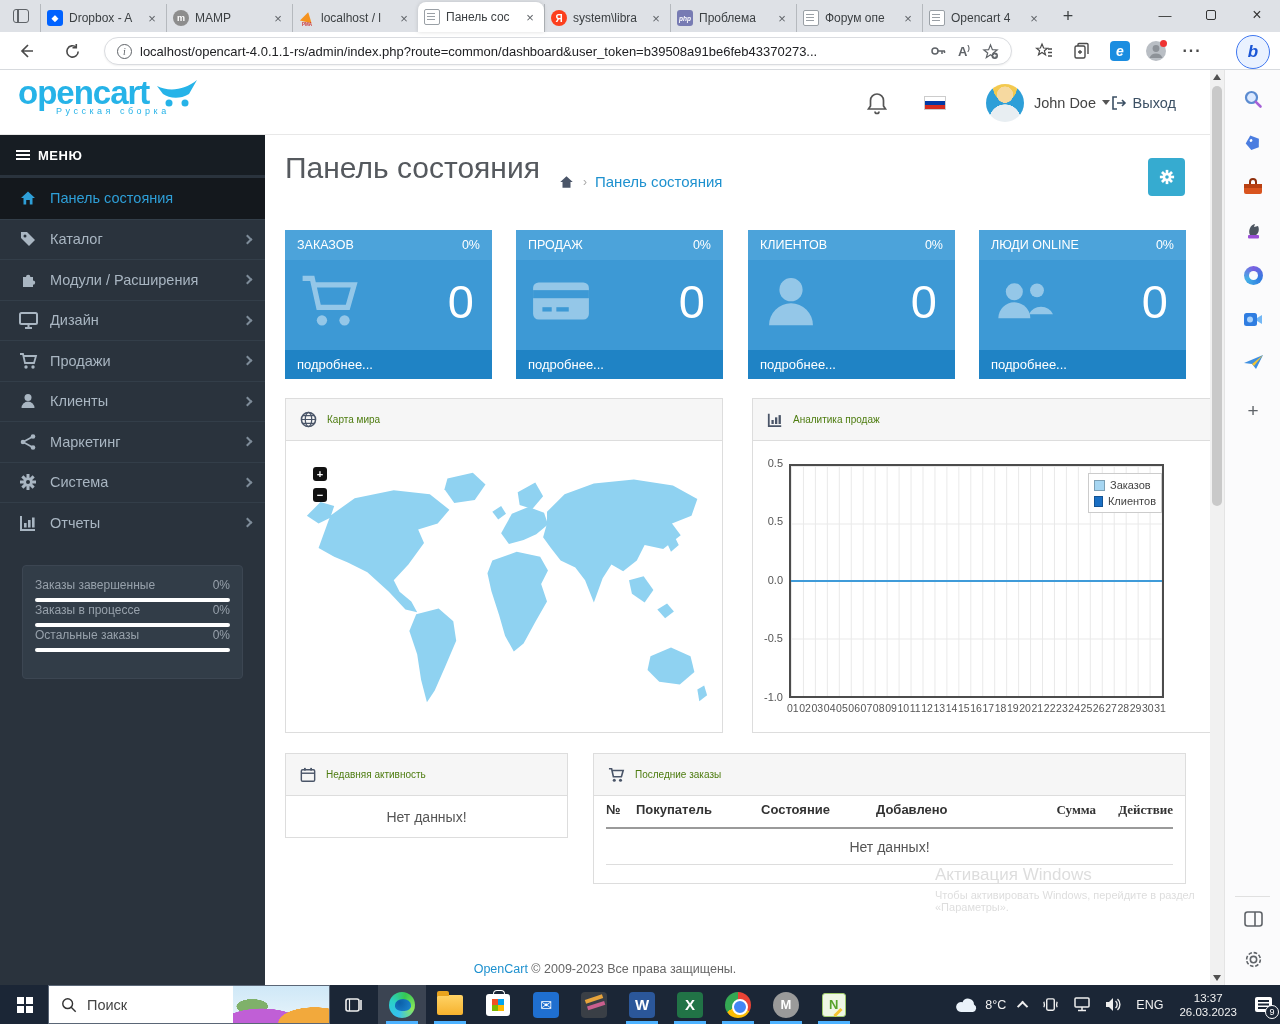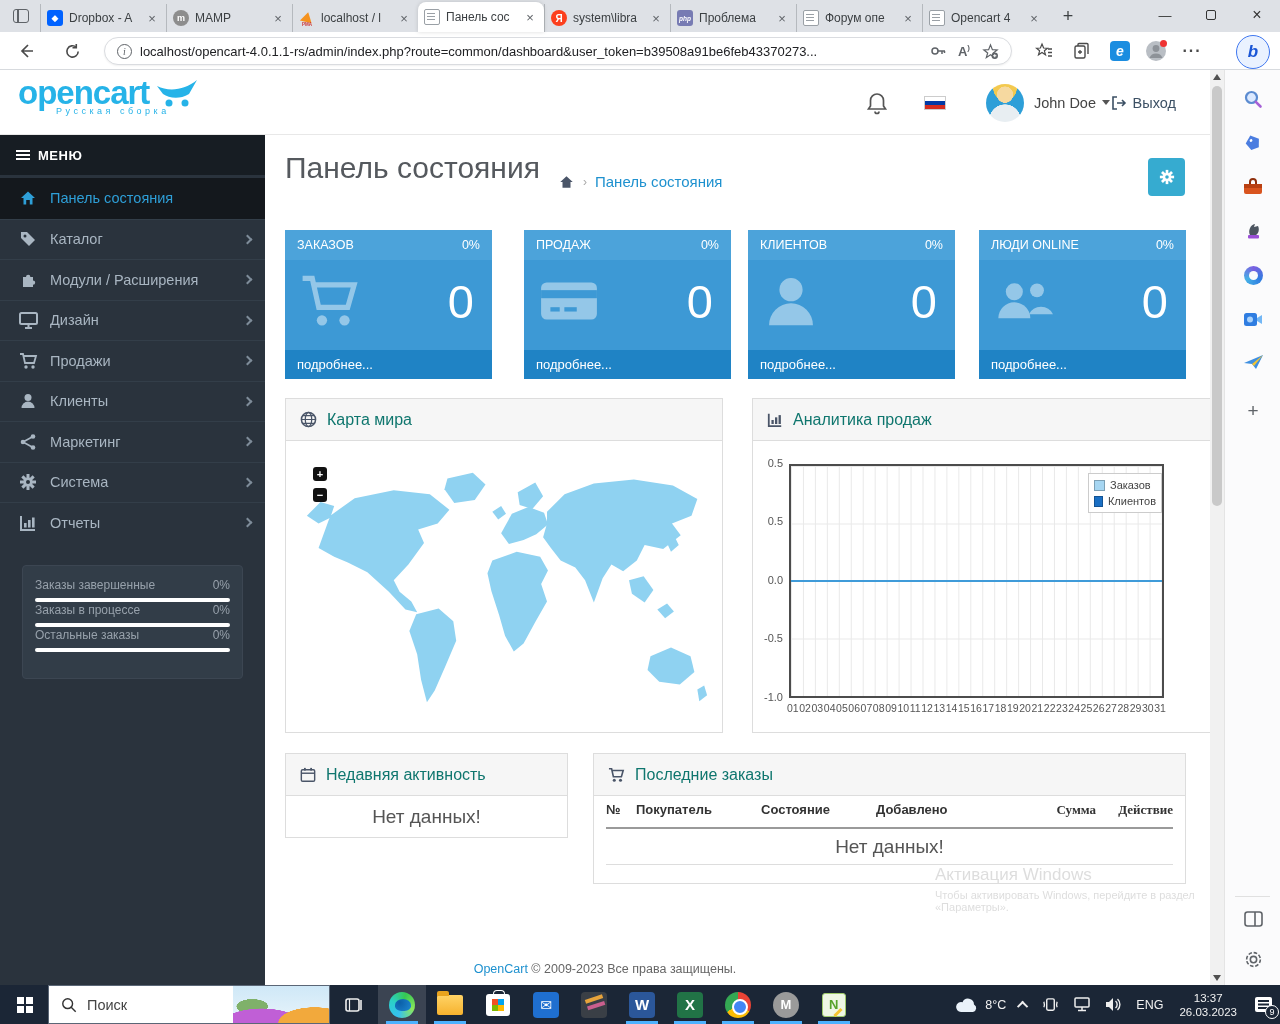--- a/index.html
+++ b/index.html
@@ -85,23 +85,23 @@
   
   .tile{position:absolute;top:95px;width:207px;height:149px;color:#fff;}
   .tile .t-head{height:30px;background:#4ca3da;display:flex;justify-content:space-between;align-items:center;padding:0 12px;font-size:12.5px;}
   .tile .t-body{height:90px;background:#3d99d5;position:relative;}
   .tile .t-body .big{position:absolute;right:18px;top:14px;font-size:47px;font-weight:400;}
   .tile .t-body .ticon{position:absolute;left:14px;top:12px;opacity:.45;}
   .tile .t-foot{height:29px;background:#1f83c5;display:flex;align-items:center;padding:0 12px;font-size:13px;}
 
   
   .panel{position:absolute;background:#fff;border:1px solid #ddd;}
-  .p-head{height:42px;background:#f6f6f6;border-bottom:1px solid #ddd;display:flex;align-items:center;padding:0 14px;font-size:16px;color:#0f766e;}
+  .p-head{height:42px;background:#f6f6f6;border-bottom:1px solid #ddd;display:flex;align-items:center;padding:0 14px;font-size:10px;color:#4d7c0f;}
   .p-head .pic{margin-right:10px;display:flex;}
-  .empty-msg{display:flex;align-items:center;justify-content:center;font-size:19px;color:#555;}
+  .empty-msg{display:flex;align-items:center;justify-content:center;font-size:14px;color:#555;}
 
   
   #mapzoom{position:absolute;left:27px;top:68px;z-index:3;}
   .mzbtn{width:14px;height:14px;background:#111;color:#fff;border-radius:3px;display:flex;align-items:center;justify-content:center;font-size:11px;margin-bottom:7px;font-weight:bold;}
 
   
   #plot{position:absolute;left:36px;top:65px;width:375px;height:234px;border:2px solid #4c4c4c;
         background-image:linear-gradient(to right,#e9e9e9 1px,transparent 1px),linear-gradient(to bottom,#e9e9e9 1px,transparent 1px);
         background-size:calc(100%/31) 100%,100% 25%;}
   #zero-line{position:absolute;left:0;right:0;top:calc(50% - 1px);height:2px;background:#3f9bd9;}
@@ -494,21 +494,21 @@
               <svg width="62" height="58" viewBox="0 0 19 18">
                 <path d="M1 2 h3 l2 9 h9 l2-7 H5" stroke="#fff" stroke-width="1.6" fill="none"></path>
                 <circle cx="7" cy="15" r="1.6" fill="#fff"></circle>
                 <circle cx="14" cy="15" r="1.6" fill="#fff"></circle>
               </svg>
             </span>
           <span class="big">0</span>
         </div>
         <div class="t-foot">подробнее...</div>
       </div>
-      <div class="tile" style="left:251px;margin-left:8px;">
+      <div class="tile" style="left:251px;">
         <div class="t-head">
             <span>ПРОДАЖ</span>
             <span>0%</span>
           </div>
         <div class="t-body">
           <span class="ticon">
               <svg width="62" height="58" viewBox="0 0 20 16">
                 <rect x="1" y="2" width="18" height="12" rx="1.8" fill="#fff"></rect>
                 <rect x="1" y="4.5" width="18" height="2.6" fill="#3d99d5"></rect>
                 <rect x="4" y="10" width="3" height="1.4" fill="#3d99d5"></rect>

